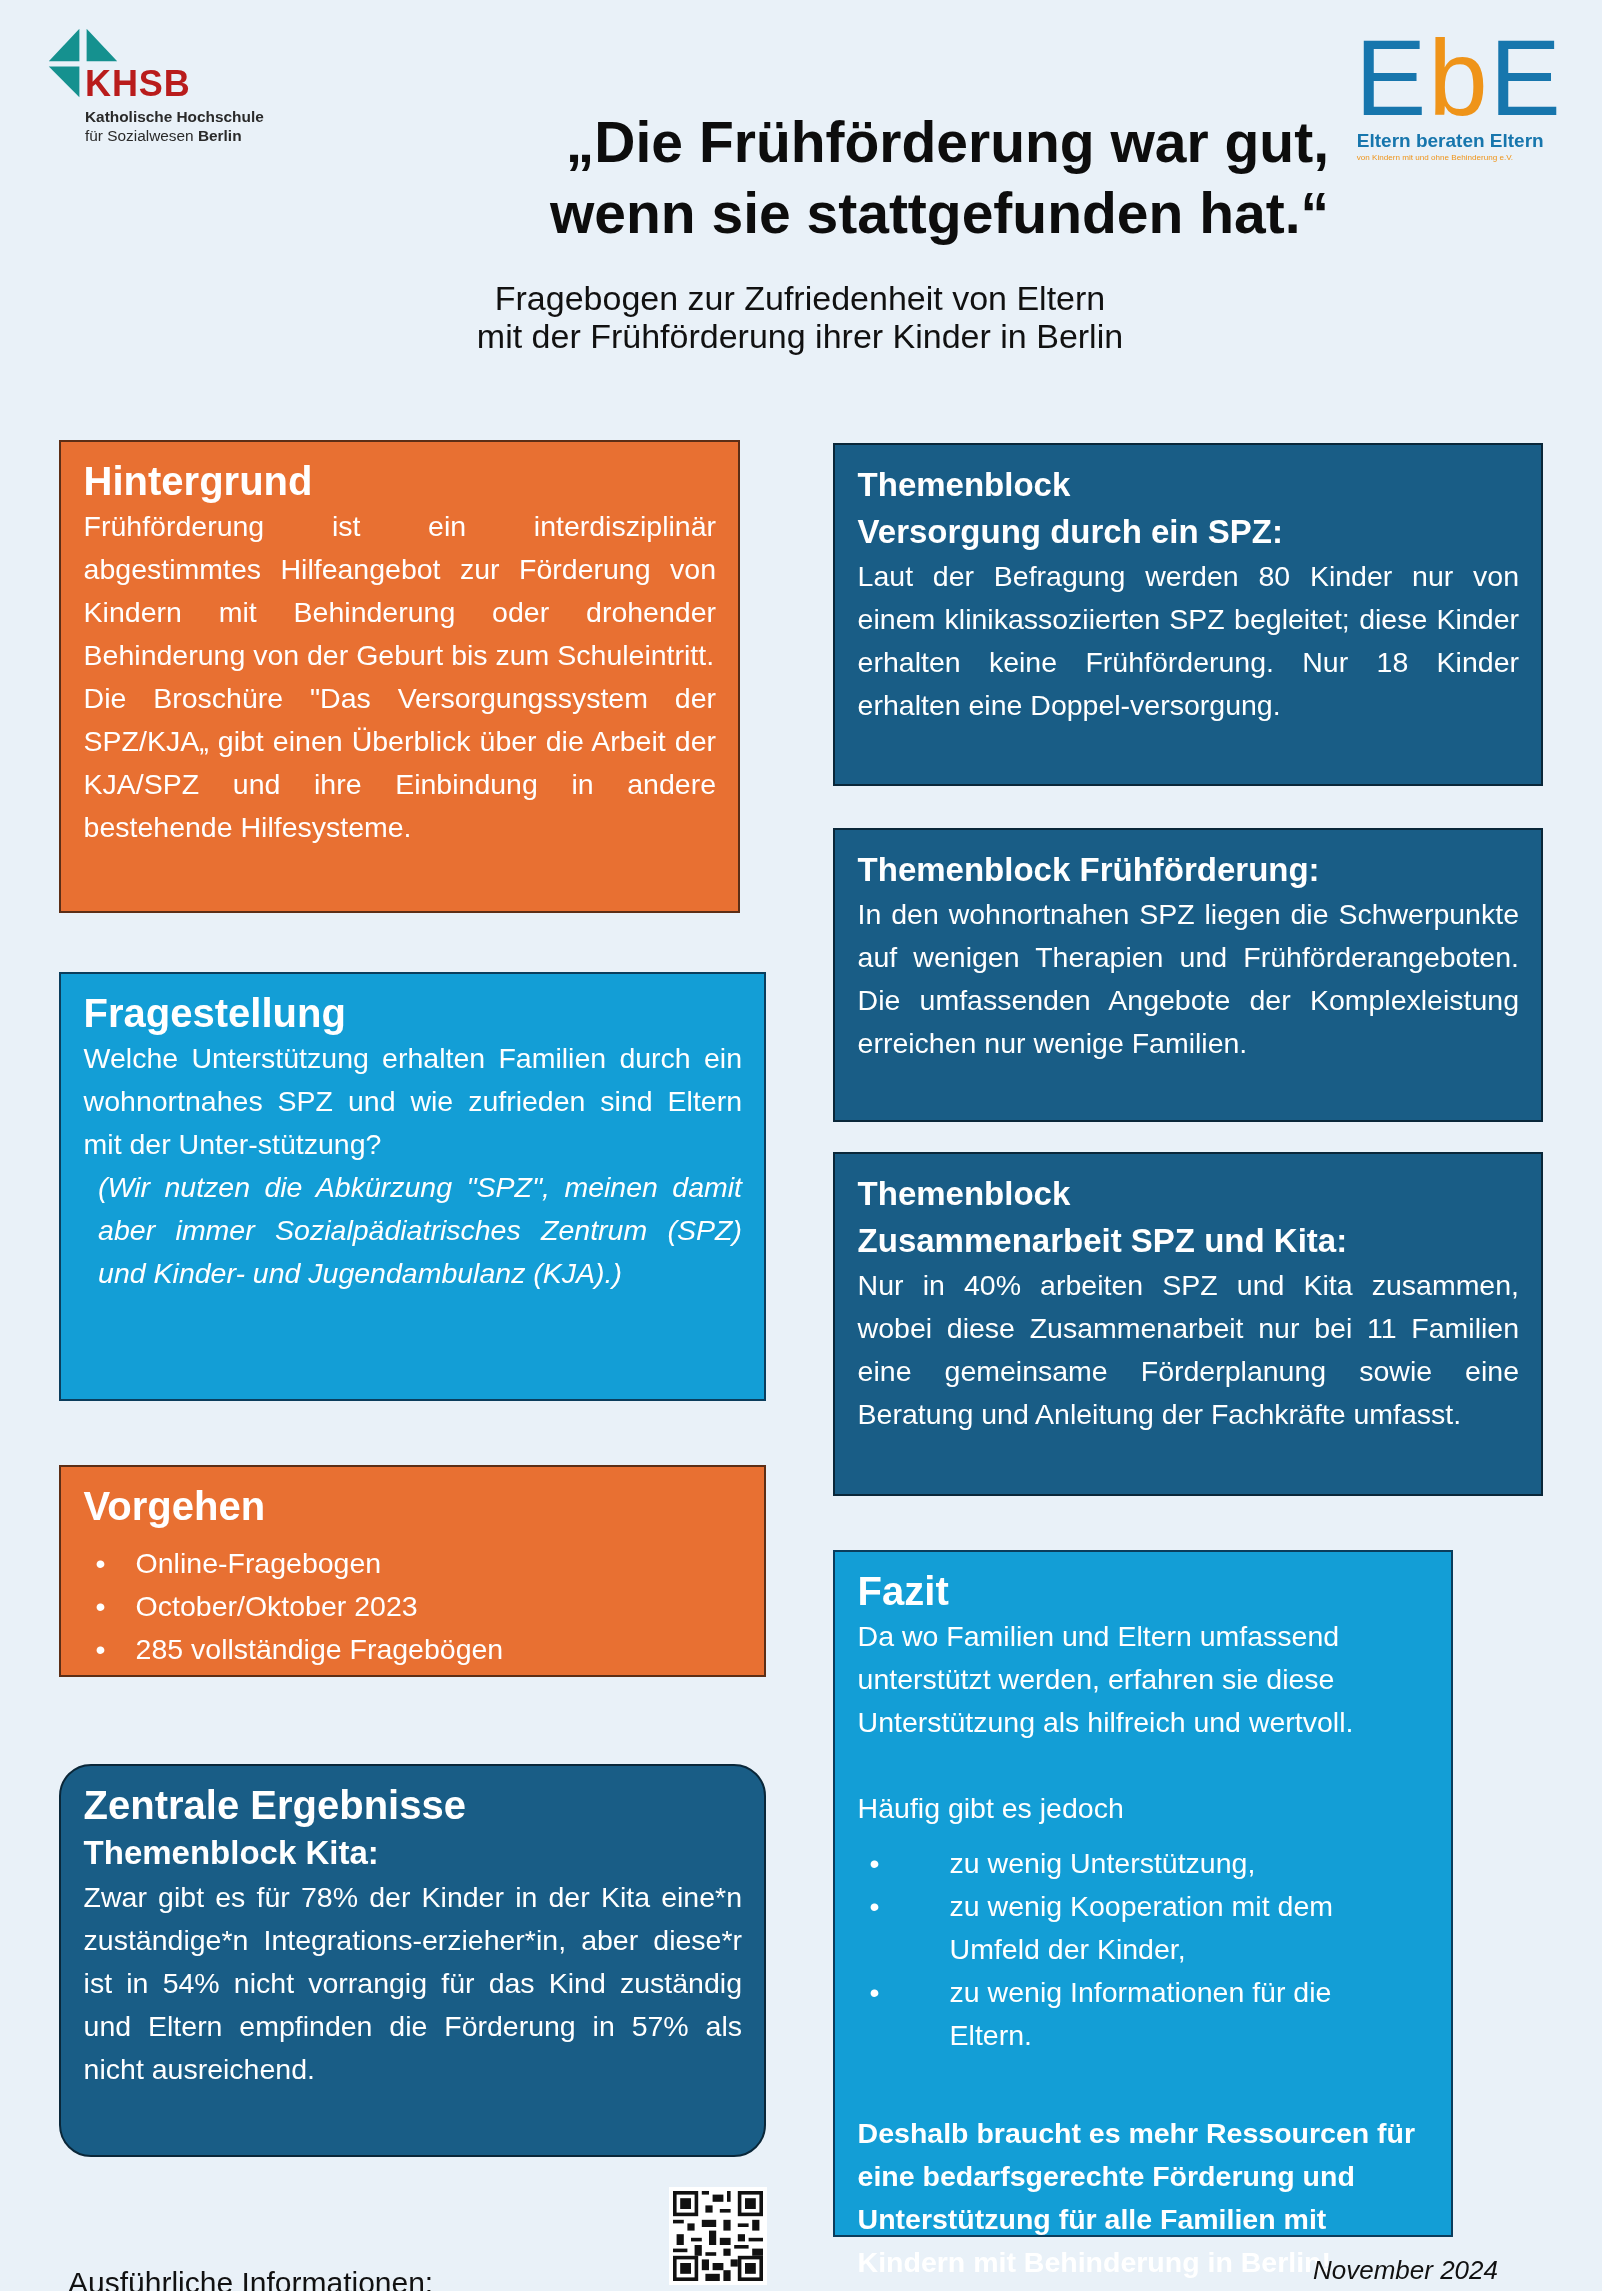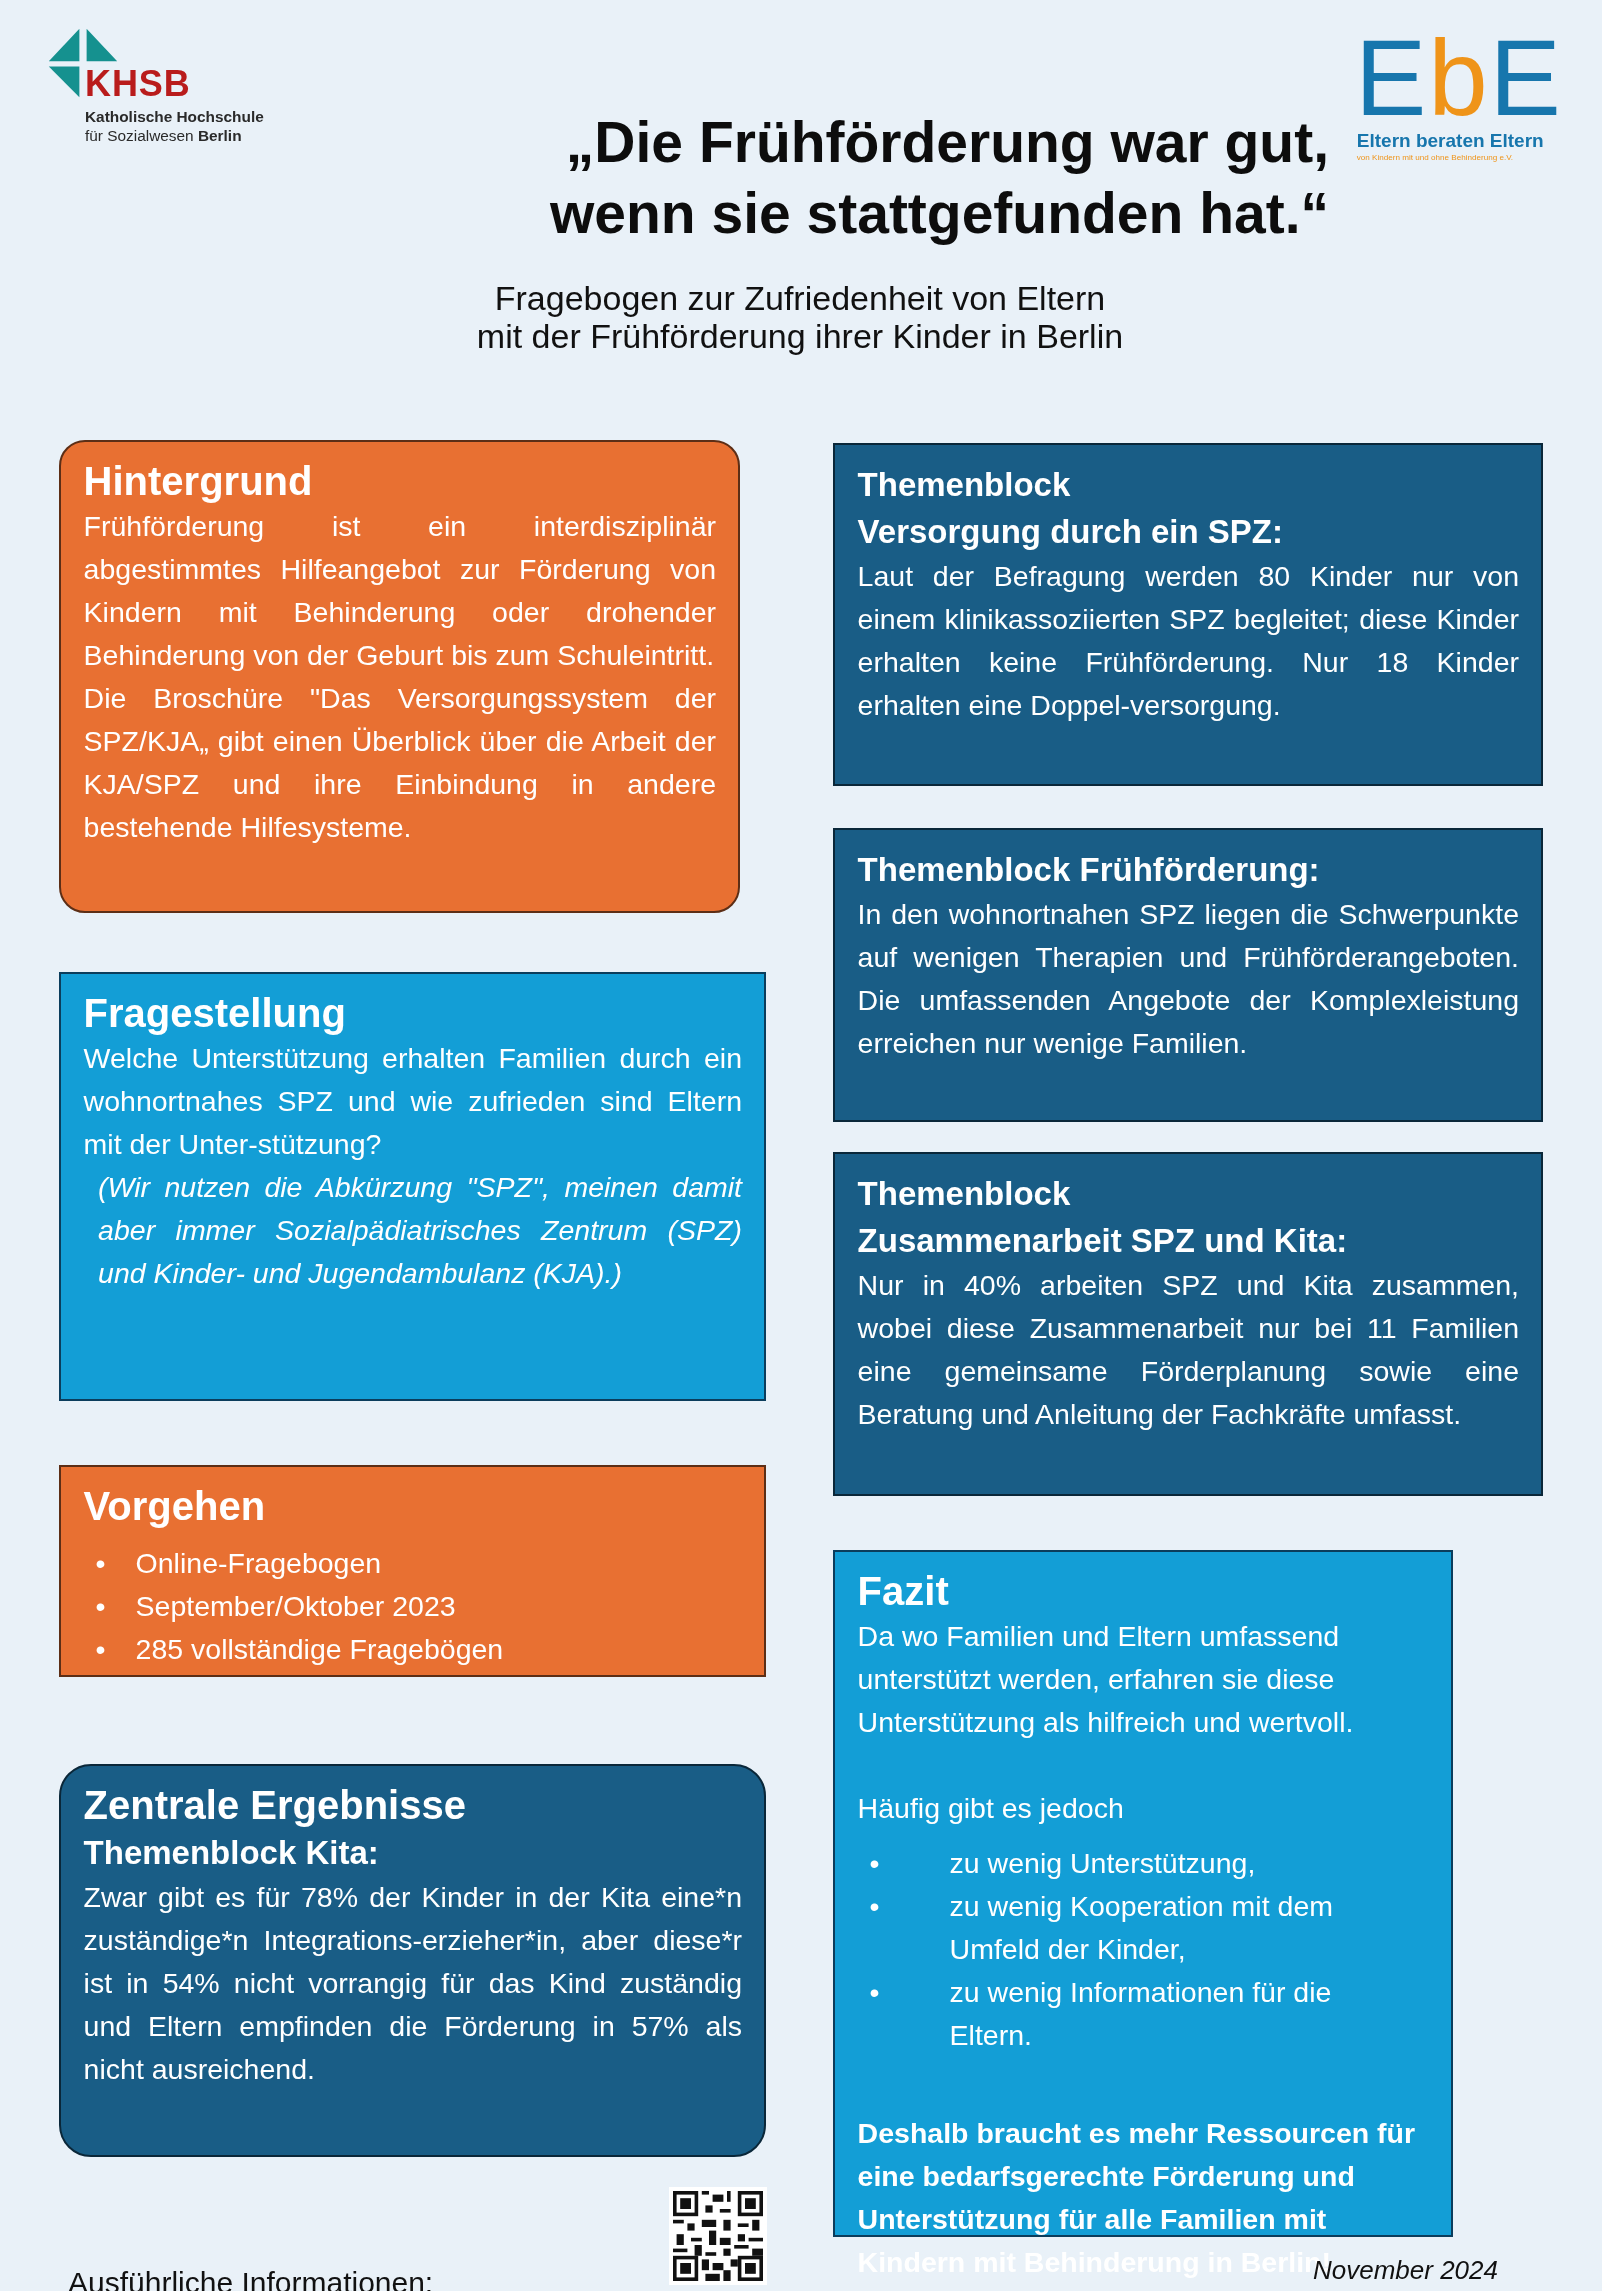--- a/index.html
+++ b/index.html
@@ -72,37 +72,37 @@
 
 <div class="abs title">
   <div>„Die Frühförderung war gut,</div>
   <div>wenn sie stattgefunden hat.“</div>
 </div>
 <div class="abs subtitle">
   <div>Fragebogen zur Zufriedenheit von Eltern</div>
   <div>mit der Frühförderung ihrer Kinder in Berlin</div>
 </div>
 
-<div class="box orange" style="left:59px;top:440px;width:681px;height:473px;border-radius:26px;">
+<div class="box orange" style="left:59px;top:440px;width:681px;height:473px;">
   <h2>Hintergrund</h2>
   <p>Frühförderung ist ein interdisziplinär abgestimmtes Hilfeangebot zur Förderung von Kindern mit Behinderung oder drohender Behinderung von der Geburt bis zum Schuleintritt.</p>
   <p>Die Broschüre "Das Versorgungssystem der SPZ/KJA„ gibt einen Überblick über die Arbeit der KJA/SPZ und ihre Einbindung in andere bestehende Hilfesysteme.</p>
 </div>
 
 <div class="box lightblue" style="left:59px;top:972px;width:707px;height:429px;">
   <h2>Fragestellung</h2>
   <p>Welche Unterstützung erhalten Familien durch ein wohnortnahes SPZ und wie zufrieden sind Eltern mit der Unter-stützung?</p>
   <p class="it">(Wir nutzen die Abkürzung "SPZ", meinen damit aber immer Sozialpädiatrisches Zentrum (SPZ) und Kinder- und Jugendambulanz (KJA).)</p>
 </div>
 
 <div class="box orange" style="left:59px;top:1465px;width:707px;height:212px;">
   <h2>Vorgehen</h2>
   <ul>
     <li>Online-Fragebogen</li>
-    <li>September/Oktober 2023</li>
+    <li>October/Oktober 2023</li>
     <li>285 vollständige Fragebögen</li>
   </ul>
 </div>
 
 <div class="box darkblue" style="left:59px;top:1764px;width:707px;height:393px;border-radius:32px;">
   <h2>Zentrale Ergebnisse</h2>
   <h3>Themenblock Kita:</h3>
   <p>Zwar gibt es für 78% der Kinder in der Kita eine*n zuständige*n Integrations-erzieher*in, aber diese*r ist  in 54% nicht vorrangig für das Kind zuständig und Eltern empfinden die Förderung  in 57% als nicht ausreichend.</p>
 </div>
 

